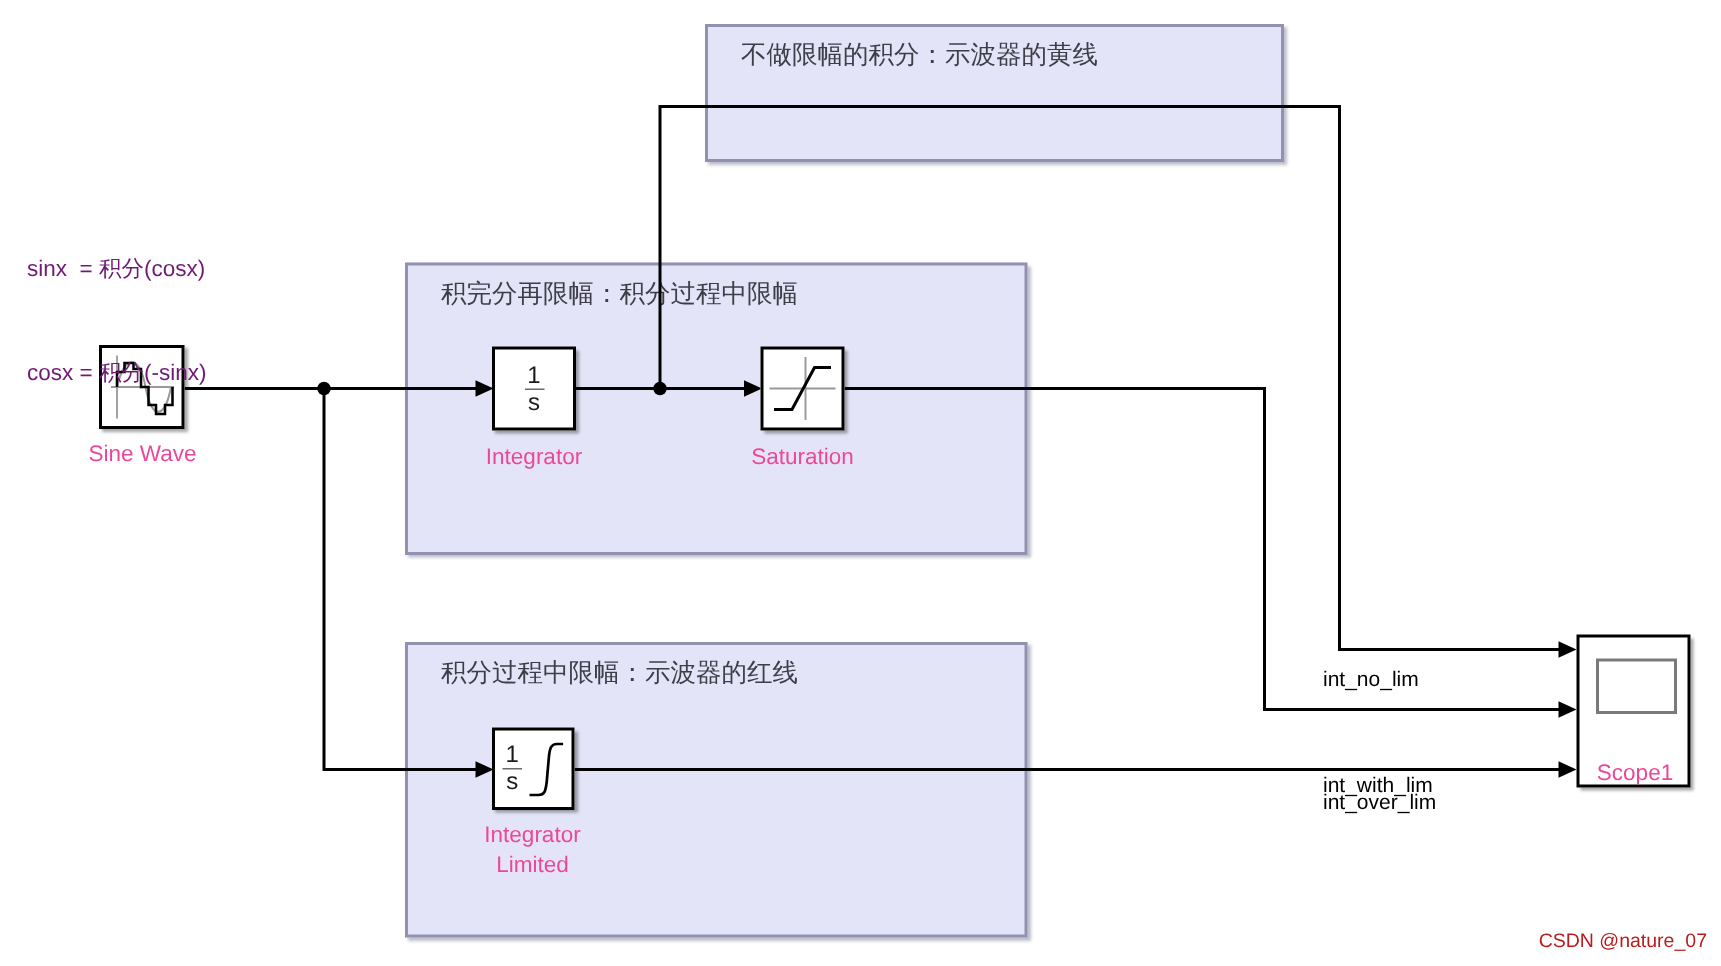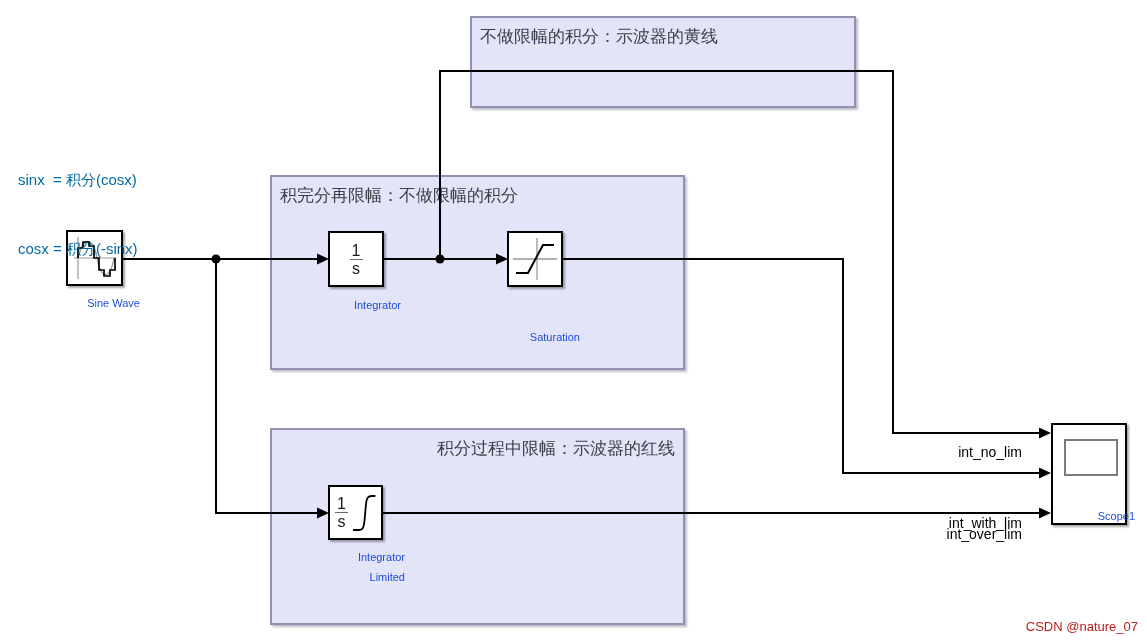--- a/index.html
+++ b/index.html
@@ -6,67 +6,67 @@
   body{
     width:1147px;height:644px;position:relative;overflow:hidden;
     background:#ffffff;
     font-family:"Liberation Sans","DejaVu Sans",sans-serif;
   }
   
   .note{
     position:absolute;box-sizing:border-box;z-index:1;
     background:#e4e4f9;border:2px solid #9292b0;
     box-shadow:2px 2px 2px rgba(110,110,140,.45);
-    padding:7px 8px;font-size:17px;color:#3d3e47;
+    padding:7px 22px;font-size:17px;color:#3d3e47;
   }
   
   #wires{position:absolute;left:0;top:0;z-index:2;}
   
   .block{
     position:absolute;box-sizing:border-box;z-index:3;
     background:#ffffff;border:2px solid #000000;
     box-shadow:2px 2px 2px rgba(0,0,0,.35);
     display:flex;align-items:center;justify-content:center;
   }
   .blklabel{
-    position:absolute;z-index:3;font-size:11px;color:#1d4ed8;
-    text-align:right;line-height:20px;white-space:pre-line;
+    position:absolute;z-index:3;font-size:15px;color:#ec4899;
+    text-align:center;line-height:20px;white-space:pre-line;
   }
   .siglabel{
     position:absolute;z-index:3;font-size:14px;color:#000;
-    width:140px;text-align:right;
+    width:140px;text-align:left;
   }
   .frac{display:flex;flex-direction:column;align-items:center;
         font-size:16px;line-height:15px;color:#1a1a1a;}
   .frac .bar{width:13px;height:1px;background:#6a6a6a;margin:1px 0;}
   .equations{
     position:absolute;left:18px;top:122px;z-index:3;
-    font-size:15px;line-height:23px;color:#0369a1;white-space:pre;
+    font-size:15px;line-height:23px;color:#701a75;white-space:pre;
   }
   .screen{
     position:absolute;left:11px;top:14px;width:54px;height:37px;
     border:2px solid #7a7a7a;background:#fff;box-sizing:border-box;
   }
   .watermark{
     position:absolute;right:9px;top:619px;z-index:3;
     font-size:13px;color:#b91c1c;
   }
 </style>
 </head>
 <body>
 
 <div class="note" style="left:470px;top:16px;width:386px;height:92px;">
   <span>不做限幅的积分：示波器的黄线</span>
 </div>
 
 <div class="note" style="left:270px;top:175px;width:415px;height:195px;">
-  <span>积完分再限幅：不做限幅的积分</span>
+  <span>积完分再限幅：积分过程中限幅</span>
 </div>
 
-<div class="note" style="left:270px;top:428px;width:415px;height:197px;text-align:right;">
+<div class="note" style="left:270px;top:428px;width:415px;height:197px;">
   <span>积分过程中限幅：示波器的红线</span>
 </div>
 
 <svg id="wires" width="1147" height="644">
 
   <g>
     <polyline points="123,259 318,259" fill="none" stroke="#000" stroke-width="2"></polyline>
     <polygon points="329,259 317,253.5 317,264.5" fill="#000"></polygon>
     <circle cx="216" cy="259" r="4.5" fill="#000"></circle>
   </g>
@@ -117,21 +117,21 @@
 </div>
 <div class="blklabel" style="left:311px;top:295px;width:90px;">Integrator</div>
 
 <div class="block" style="left:507px;top:231px;width:56px;height:56px;">
   <svg width="52" height="52" viewBox="0 0 52 52">
     <line x1="28" y1="5" x2="28" y2="47" stroke="#999" stroke-width="1.3"></line>
     <line x1="4" y1="26" x2="48" y2="26" stroke="#999" stroke-width="1.3"></line>
     <path d="M7,40 H19 L34,12 H45" fill="none" stroke="#000" stroke-width="2"></path>
   </svg>
 </div>
-<div class="blklabel" style="left:490px;top:295px;width:90px;margin-top:32px;">Saturation</div>
+<div class="blklabel" style="left:490px;top:295px;width:90px;">Saturation</div>
 
 <div class="block" style="left:328px;top:485px;width:55px;height:55px;gap:4px;">
   <div class="frac">
     <span>1</span>
     <span class="bar"></span>
     <span>s</span>
   </div>
   <svg width="24" height="42" viewBox="0 0 24 42">
     <path d="M1,38 h6 c4,0 4.8,-2.6 5.5,-9 l1.4,-16 c0.6,-6.4 1.5,-9 5.5,-9 h4" fill="none" stroke="#000" stroke-width="1.8"></path>
   </svg>

